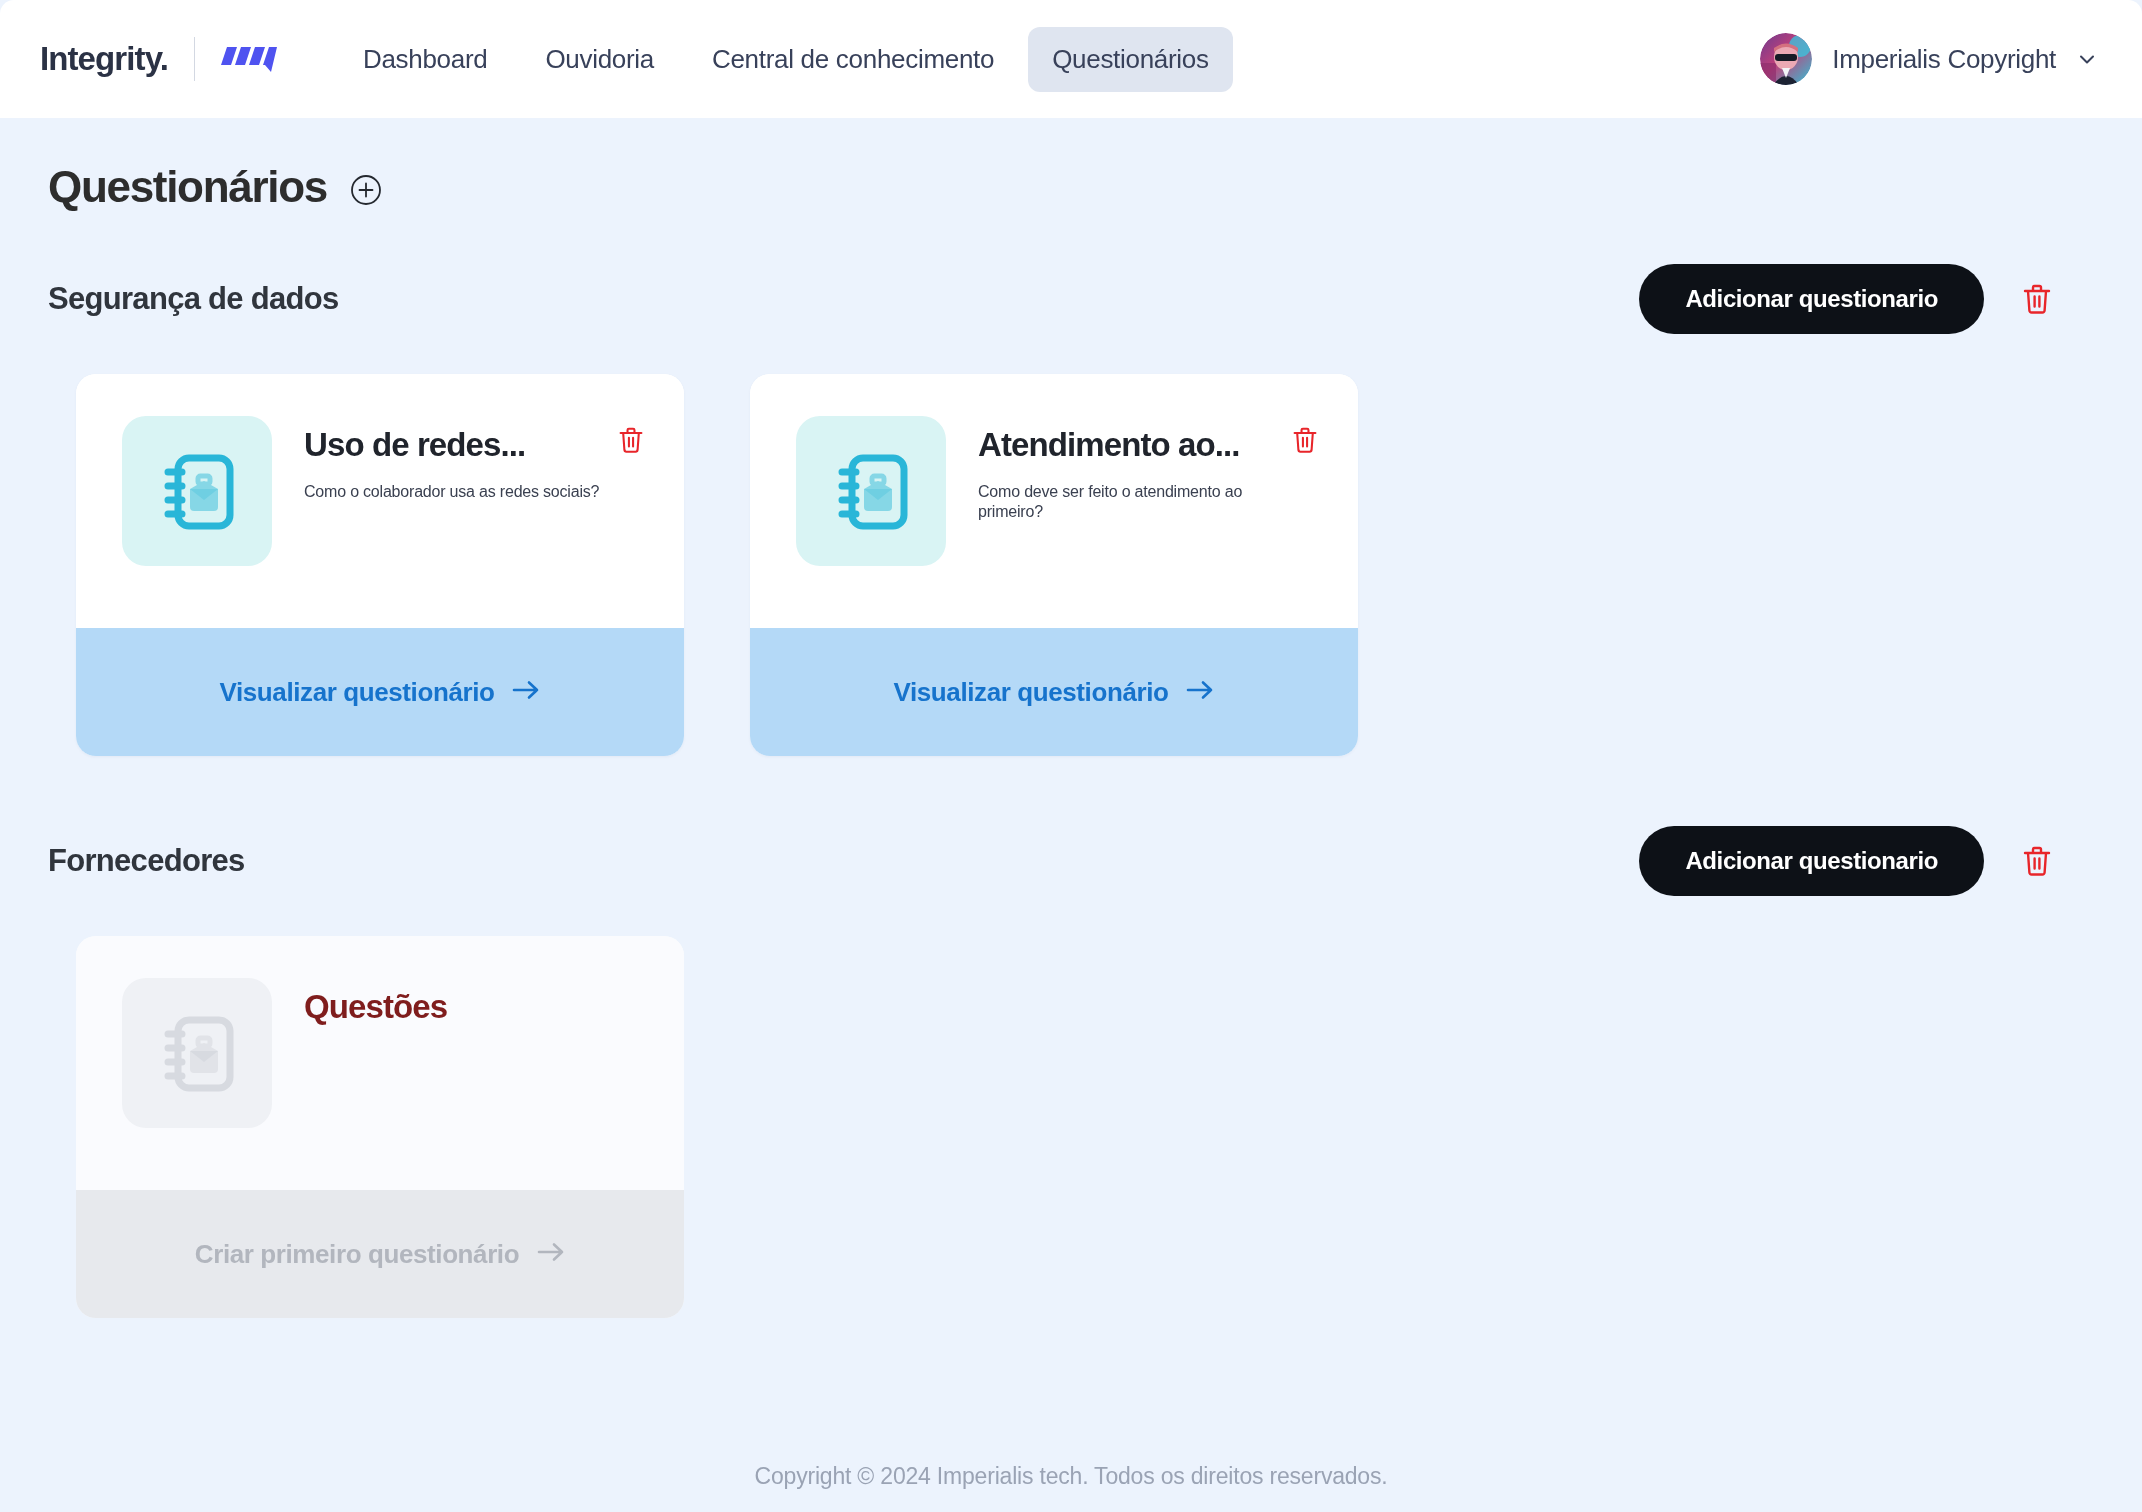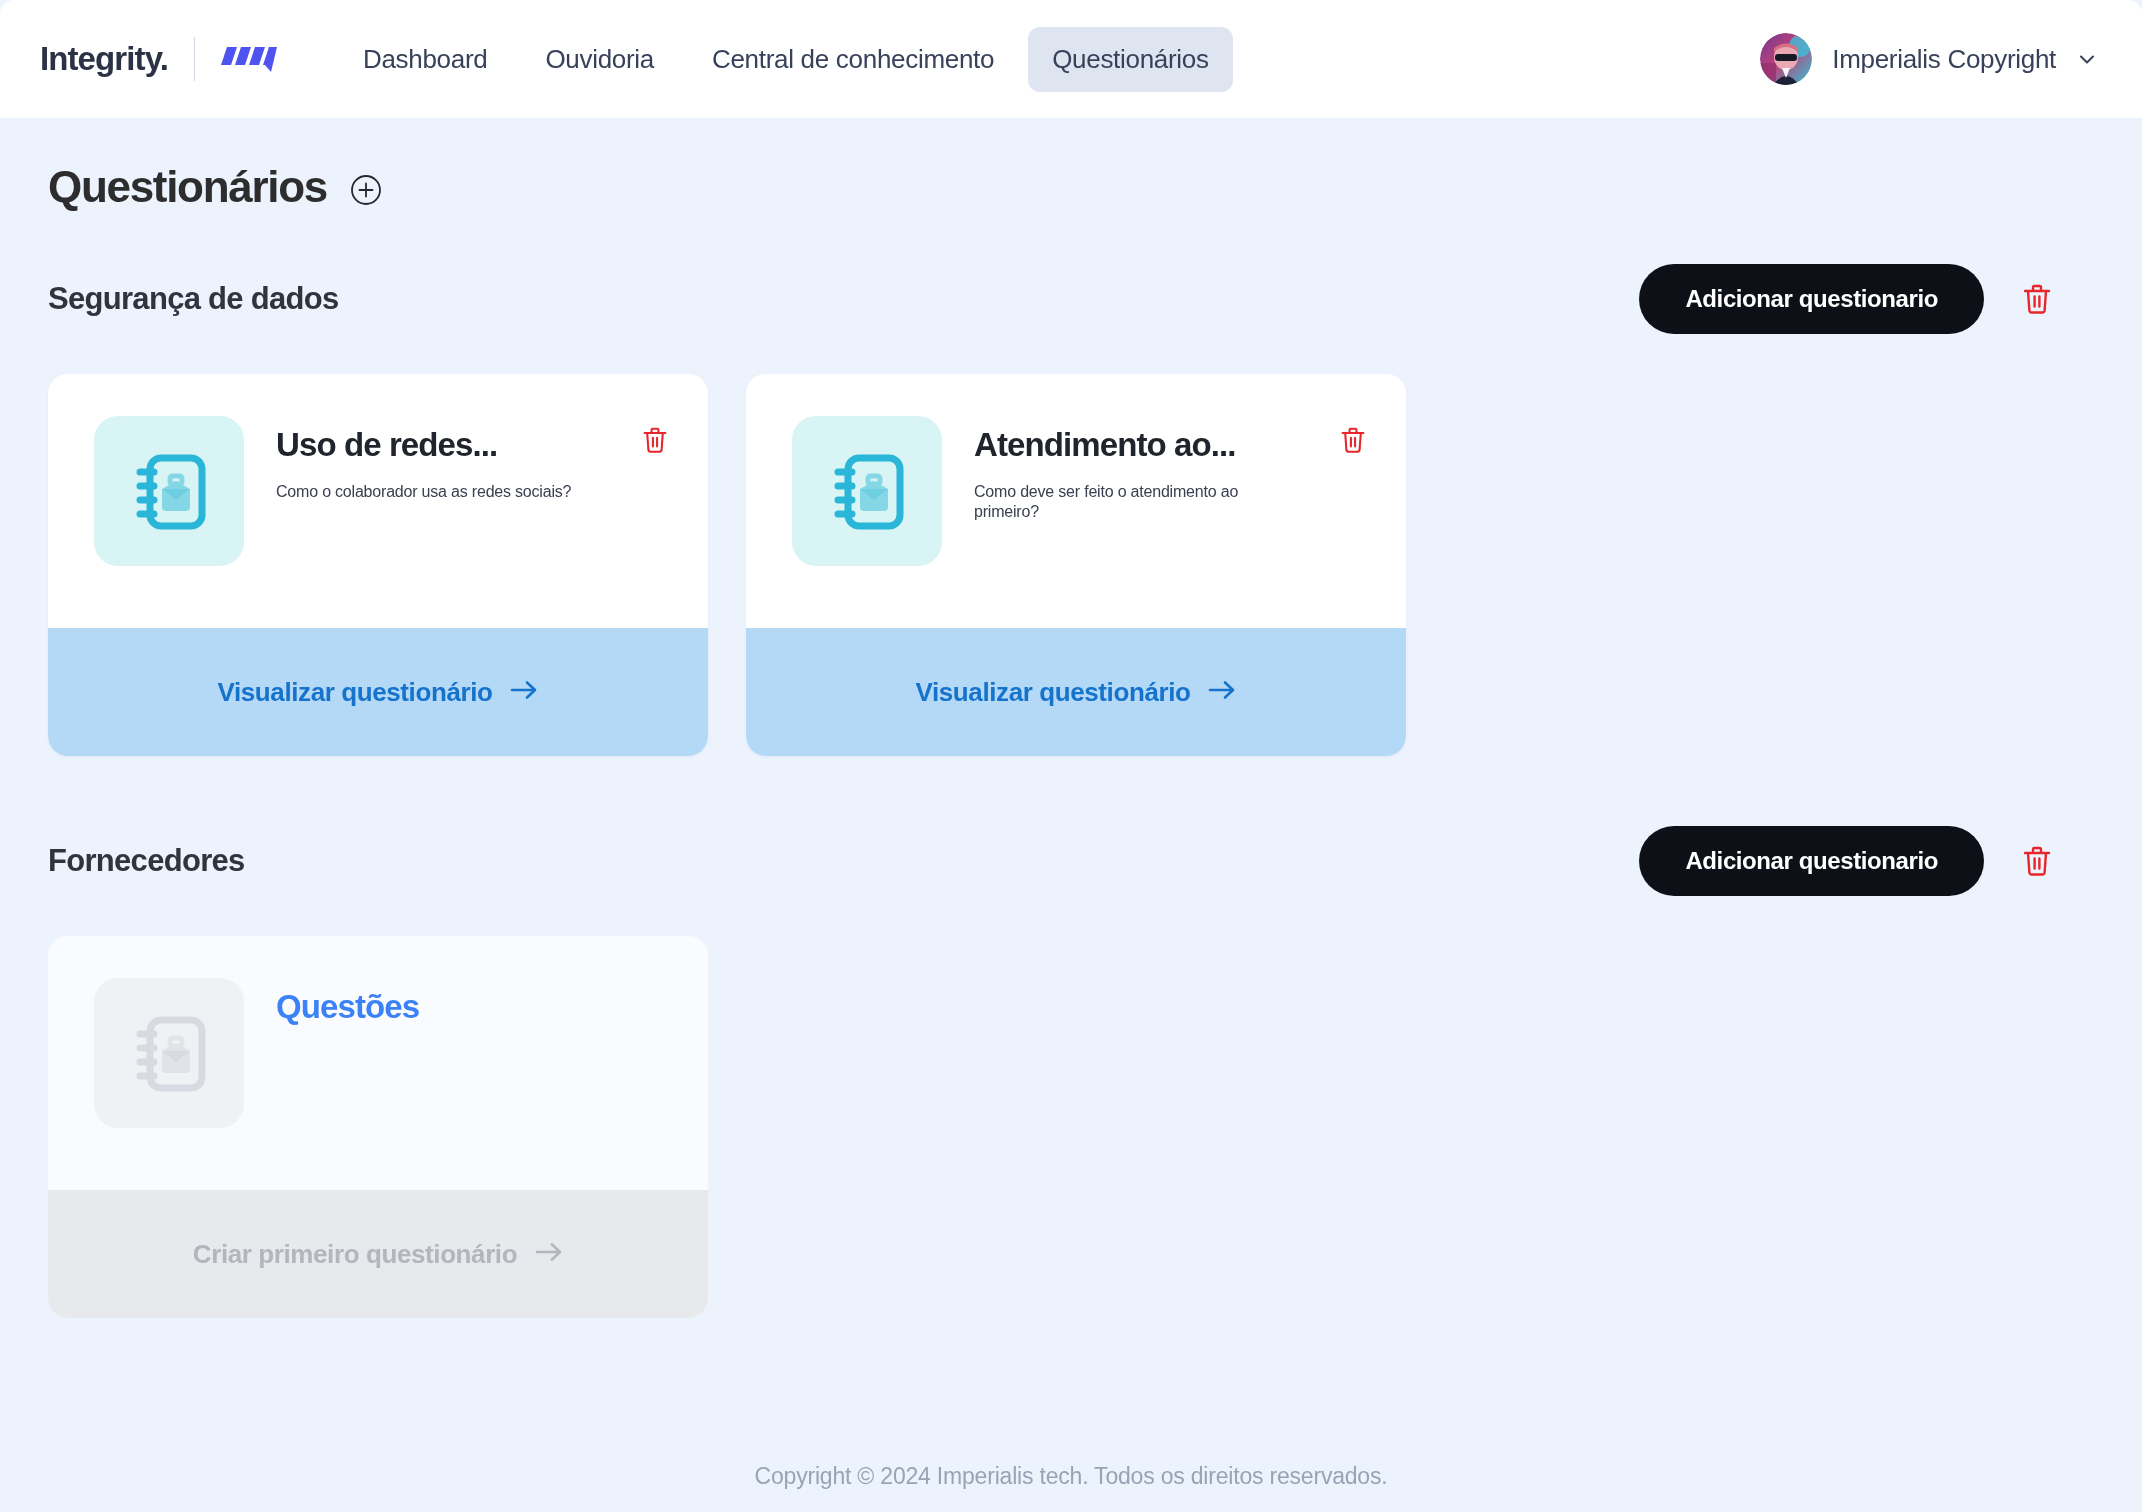--- a/index.html
+++ b/index.html
@@ -177,25 +177,26 @@
   }
 
   .cards-row {
     display: flex;
     gap: 38px;
     flex-wrap: wrap;
   }
 
   
   .card {
-    width: 660px;
+    width: 608px;
     border-radius: 20px;
     overflow: hidden;
     background: #ffffff;
     box-shadow: 0 1px 3px rgba(30, 60, 110, 0.05);
+    margin-left: 28px;
   }
 
   .card-body {
     background: #ffffff;
     padding: 42px 40px 40px 46px;
     display: flex;
     gap: 32px;
     min-height: 254px;
   }
 
@@ -254,21 +255,21 @@
     letter-spacing: -0.4px;
   }
 
   
   .card.empty {
     background: #fafbfe;
     box-shadow: none;
   }
   .card.empty .card-body { background: #fafbfe; }
   .card.empty .card-icon-box { background: #eff1f5; }
-  .card.empty .card-title { color: #3b82f6; }
+  .card.empty .card-title { color: #7f1d1d; }
   .card.empty .card-desc { color: #b2b6be; }
   .card.empty .card-footer { background: #e7e9ed; cursor: default; }
   .card.empty .card-footer-label { color: #b2b6be; }
 
   
   .page-footer {
     position: absolute;
     left: 0;
     right: 0;
     bottom: 22px;

